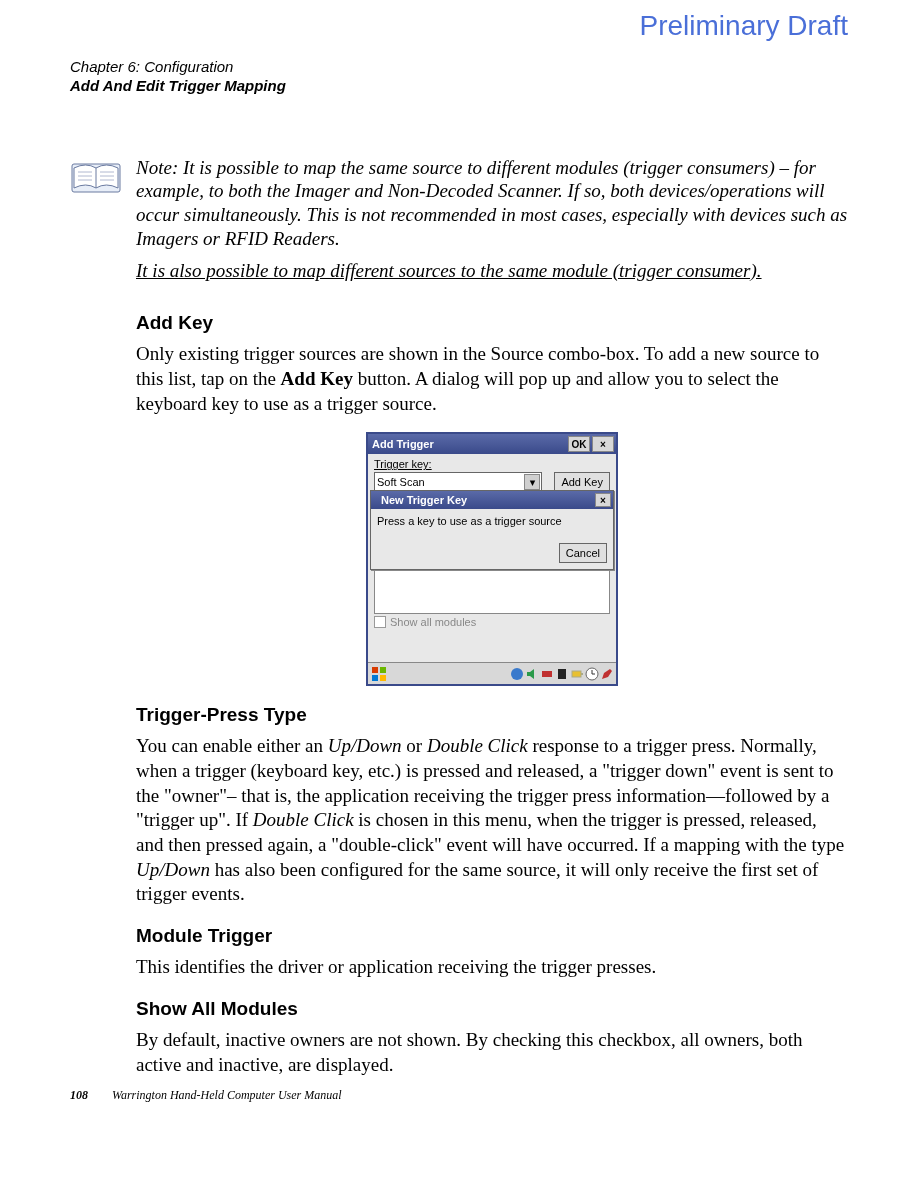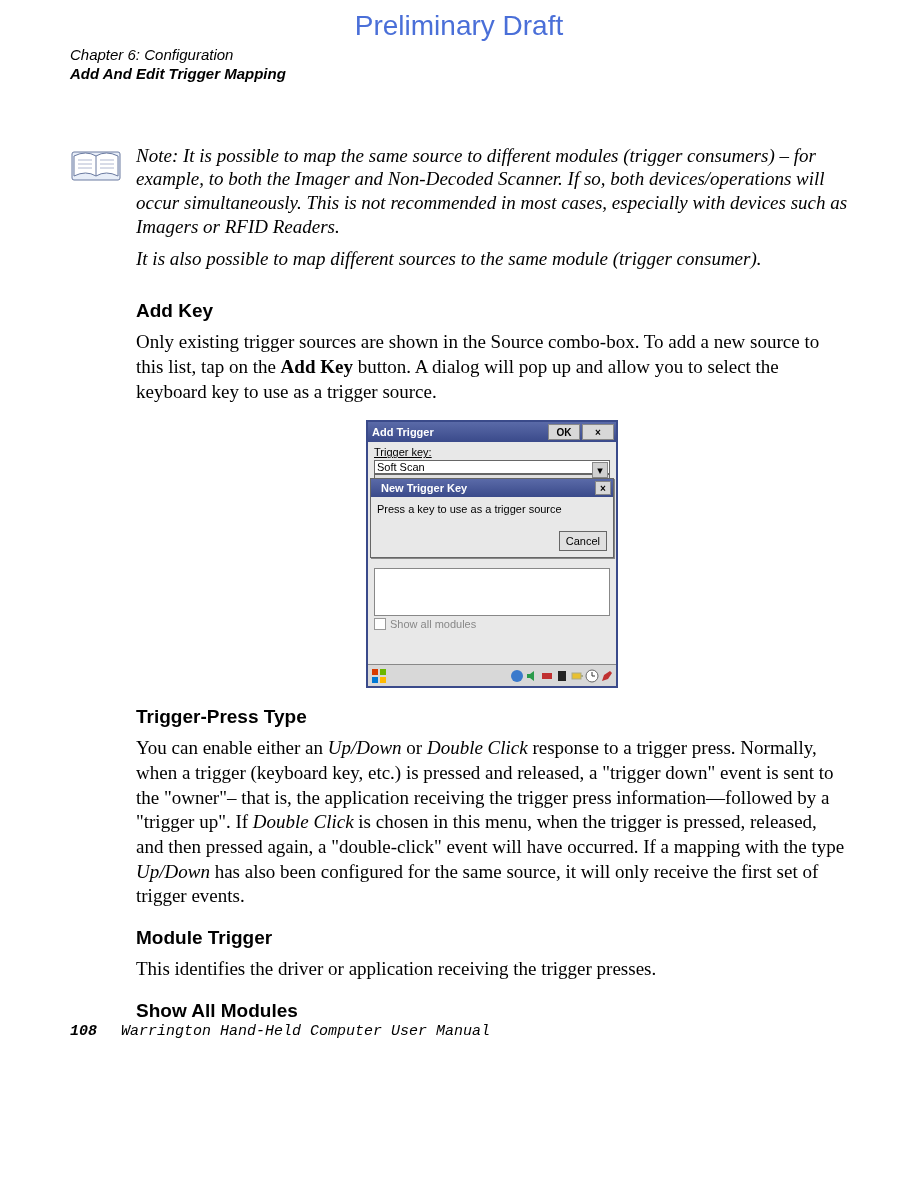--- a/index.html
+++ b/index.html
@@ -10,25 +10,25 @@
     color: #000;
     background: #fff;
     width: 918px;
   }
   .page {
     width: 918px;
     padding: 10px 70px 30px 70px;
     position: relative;
   }
   .preliminary {
-    text-align: center;
+    text-align: right;
     font-size: 28px;
     color: #4a6fd8;
     font-family: Arial, Helvetica, sans-serif;
-    margin-bottom: 4px;
+    margin-bottom: 16px;
   }
   .chapter-head {
     font-family: "Trebuchet MS", Arial, sans-serif;
     font-style: italic;
     font-size: 15px;
     line-height: 1.25;
     margin-bottom: 60px;
   }
   .chapter-head .line2 { font-weight: bold; }
   .note-block {
@@ -83,32 +83,32 @@
     display: flex;
     align-items: center;
     padding: 1px 2px;
     height: 20px;
   }
   .titlebar .t { flex: 1; font-weight: bold; padding-left: 2px; font-size: 11px; }
   .tbtn {
     background: #d8d8d8;
     color: #000;
     border: 1px solid #888;
-    width: 32px;
+    width: 22px;
     height: 16px;
     margin-left: 2px;
     font-size: 10px;
     display: flex;
     align-items: center;
     justify-content: center;
     font-weight: bold;
   }
   .dlg-body { padding: 4px 6px; background: #e8e8e8; }
   .lbl { font-size: 11px; margin-bottom: 2px; text-decoration: underline; text-decoration-style: solid;}
-  .row { display: flex; gap: 0; margin-bottom: 3px; flex-direction: column; }
+  .row { display: flex; gap: 12px; margin-bottom: 3px; }
   .combo {
     flex: 1;
     border: 1px solid #666;
     background: #fff;
     height: 20px;
     display: flex;
     align-items: center;
     padding: 0 2px;
     font-size: 11px;
     position: relative;
@@ -176,23 +176,23 @@
   .start-flag {
     width: 18px; height: 16px;
     display:flex;align-items:center;justify-content:center;
   }
   .tray { margin-left: auto; display:flex; gap:1px; align-items:center;}
   .tray-ico { width:14px;height:14px; }
   .footer {
     position: absolute;
     bottom: 20px;
     left: 70px;
-    font-family: Liberation Mono, monospace;
+    font-family: Liberation Serif, serif;
     font-style: italic;
-    font-size: 15px;
+    font-size: 12px;
     display: flex;
     gap: 24px;
   }
   .footer .pg { font-weight: bold; font-style: italic; }
 </style>
 </head>
 <body>
 
 <div class="page">
   <div class="preliminary">Preliminary Draft</div>
@@ -210,21 +210,21 @@
         <line x1="8" y1="14" x2="22" y2="14" stroke="#b0b8d0"></line>
         <line x1="8" y1="18" x2="22" y2="18" stroke="#b0b8d0"></line>
         <line x1="8" y1="22" x2="22" y2="22" stroke="#b0b8d0"></line>
         <line x1="30" y1="14" x2="44" y2="14" stroke="#b0b8d0"></line>
         <line x1="30" y1="18" x2="44" y2="18" stroke="#b0b8d0"></line>
         <line x1="30" y1="22" x2="44" y2="22" stroke="#b0b8d0"></line>
       </svg>
     </div>
     <div class="note-text">
       <div>Note: It is possible to map the same source to different modules (trigger consumers) – for example, to both the Imager and Non-Decoded Scanner. If so, both devices/operations will occur simultaneously. This is not recommended in most cases, especially with devices such as Imagers or RFID Readers.</div>
-      <div style="margin-top:8px;padding-left:0;">It is also possible to map different sources to the same module (trigger consumer).</div>
+      <div style="margin-top:8px;padding-left:0;text-decoration:underline;">It is also possible to map different sources to the same module (trigger consumer).</div>
     </div>
   </div>
 
   <div class="section-body">
     <div class="h3">Add Key</div>
     <div class="para">
       <span>Only existing trigger sources are shown in the Source combo-box. To add a new source to this list, tap on the </span><span class="bold">Add Key</span><span> button. A dialog will pop up and allow you to select the keyboard key to use as a trigger source.</span>
     </div>
 
     <div class="dialog-wrap">
@@ -304,19 +304,20 @@
 
     <div class="h3">Trigger-Press Type</div>
     <div class="para">
       <span>You can enable either an </span><span class="italic">Up/Down</span><span> or </span><span class="italic">Double Click</span><span> response to a trigger press. Normally, when a trigger (keyboard key, etc.) is pressed and released, a "trigger down" event is sent to the "owner"– that is, the application receiving the trigger press information—followed by a "trigger up". If </span><span class="italic">Double Click</span><span> is chosen in this menu, when the trigger is pressed, released, and then pressed again, a "double-click" event will have occurred. If a mapping with the type </span><span class="italic">Up/Down</span><span> has also been configured for the same source, it will only receive the first set of trigger events.</span>
     </div>
 
     <div class="h3">Module Trigger</div>
     <div class="para">This identifies the driver or application receiving the trigger presses.</div>
 
     <div class="h3">Show All Modules</div>
+    <div class="para">By default, inactive owners are not shown. By checking this checkbox, all owners, both active and inactive, are displayed.</div>
   </div>
 
   <div class="footer">
     <span class="pg">108</span>
     <span>Warrington Hand-Held Computer User Manual</span>
   </div>
 </div>
 
 </body></html>

